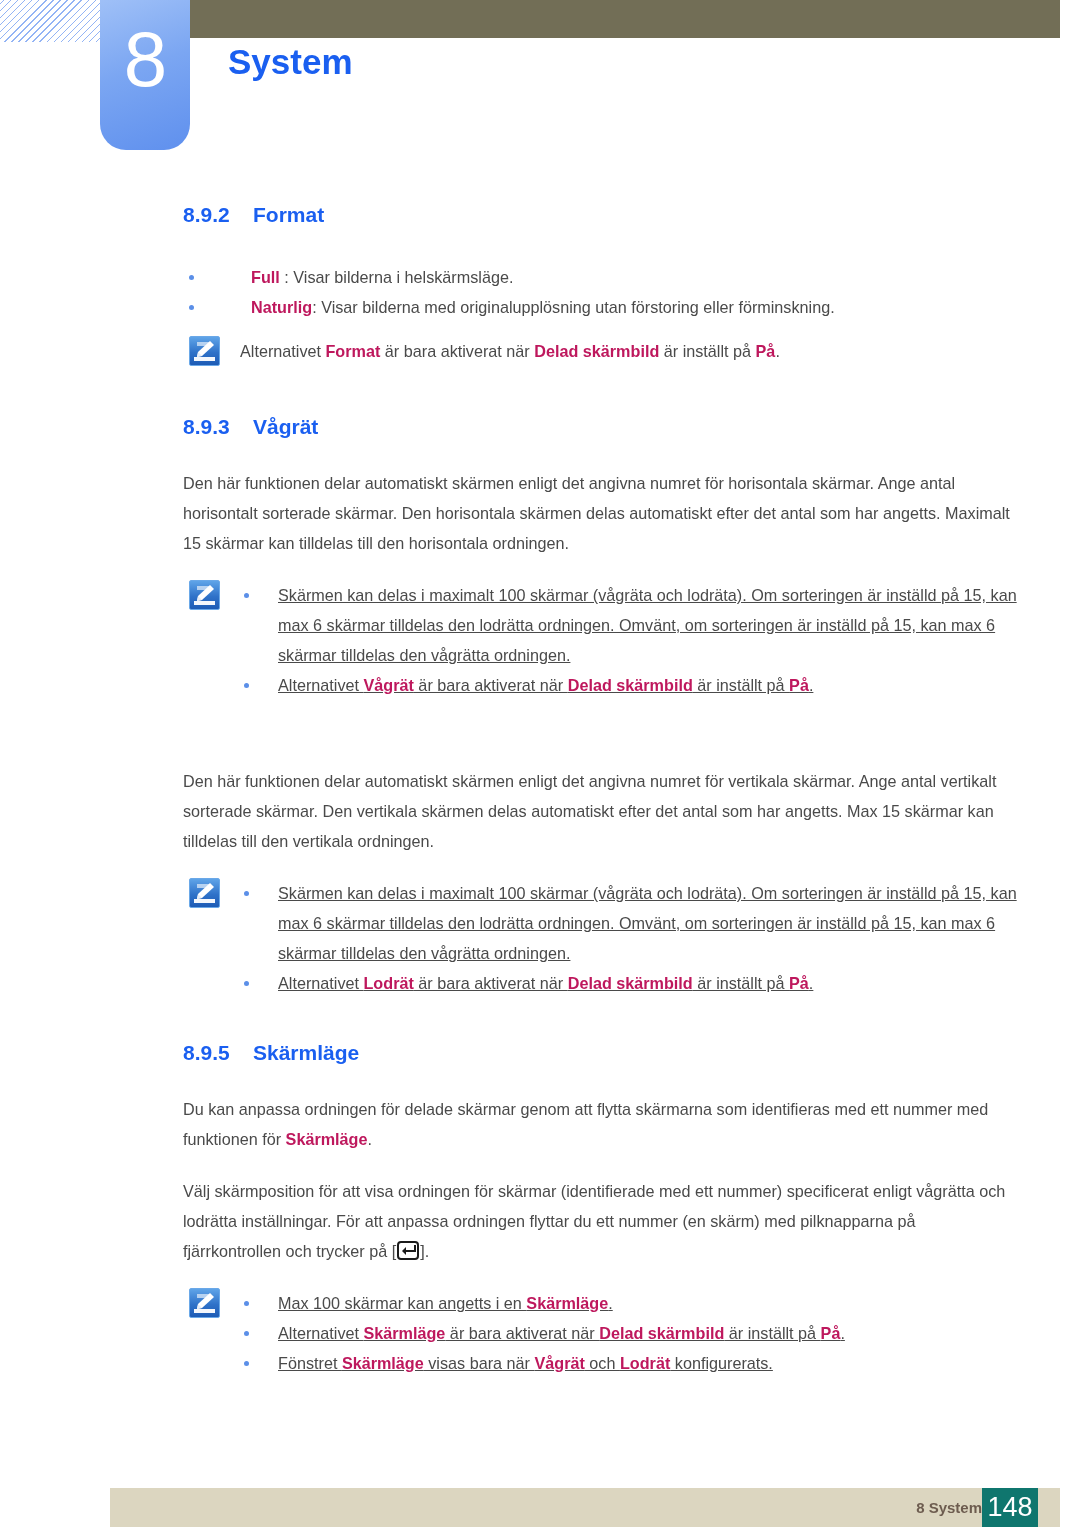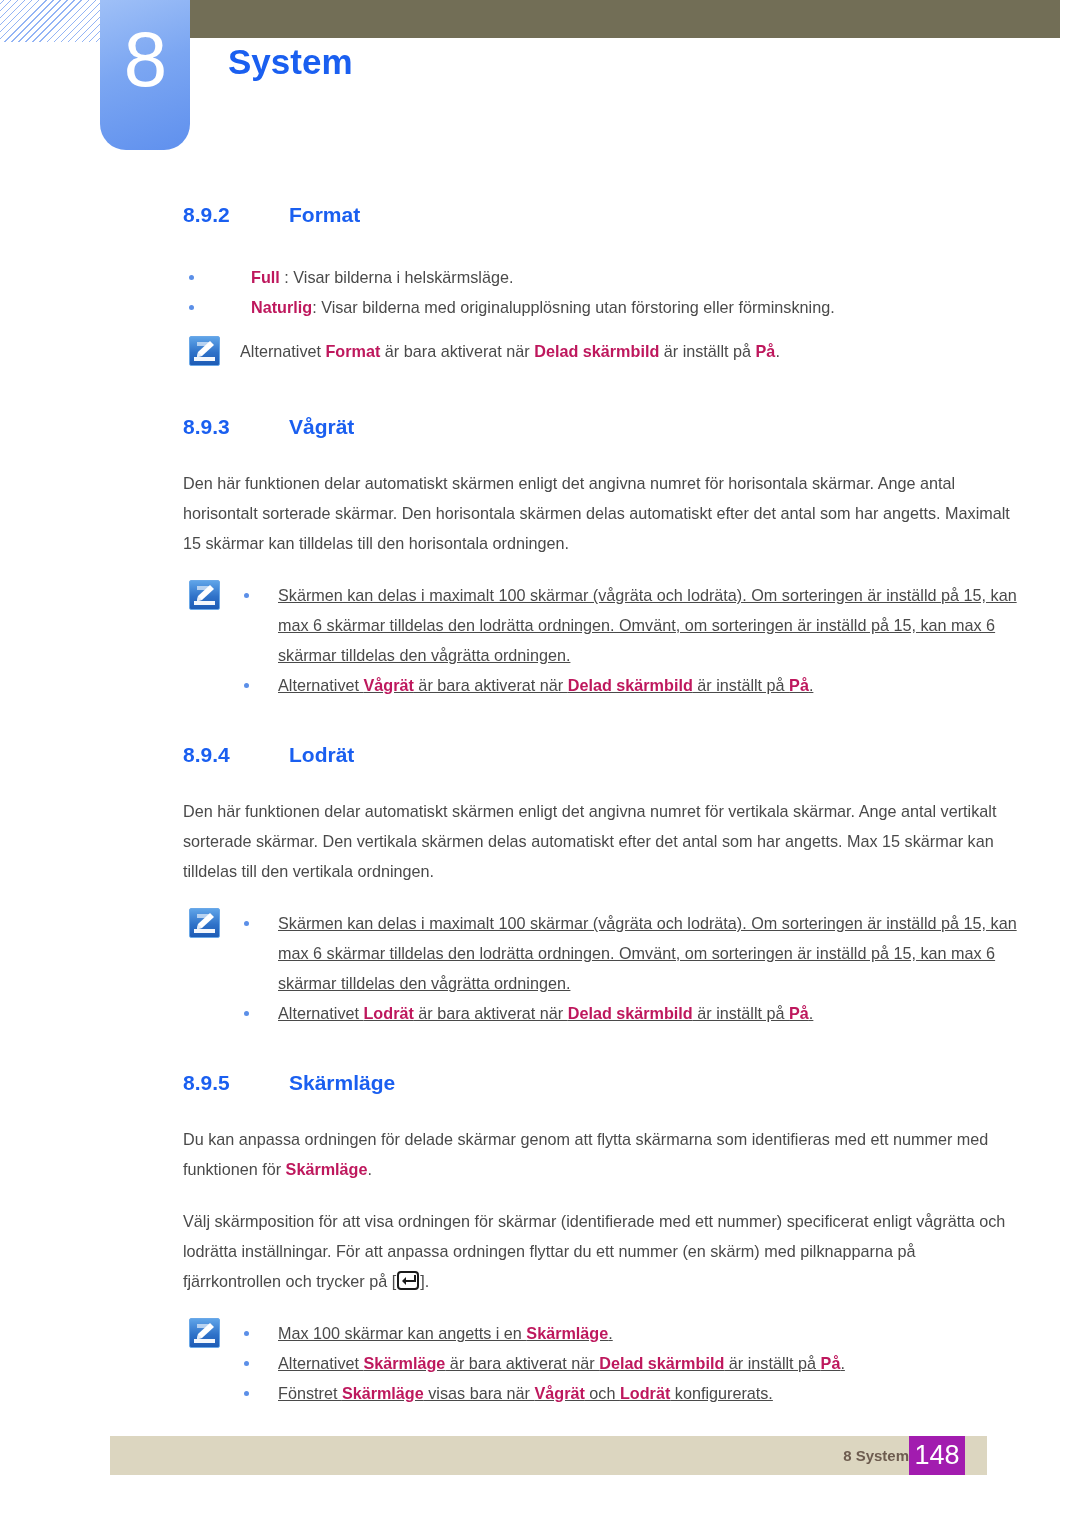--- a/index.html
+++ b/index.html
@@ -74,21 +74,20 @@
     width: 1080px;
   }
   .sec-heading {
     display: flex;
     align-items: baseline;
     margin: 0 0 0 183px;
     color: #1a5ff0;
     font-weight: bold;
     font-size: 21px;
     line-height: 30px;
-    gap: 36px;
   }
   .sec-heading .num { width: 70px; flex: none; }
   .sec-heading .ttl { }
 
   p.body {
     margin: 0 0 0 183px;
     width: 830px;
     font-size: 16.2px;
     line-height: 30px;
     color: #4a4a4a;
@@ -164,38 +163,38 @@
   .sp-14 { height: 14px; }
   .sp-18 { height: 18px; }
   .sp-22 { height: 22px; }
   .sp-26 { height: 26px; }
   .sp-40 { height: 40px; }
   .sp-46 { height: 46px; }
 
   
   .page-footer {
     position: absolute;
-    left: 110px; top: 1436px;
-    width: 877px; height: 39px;
+    left: 110px; top: 1488px;
+    width: 950px; height: 39px;
     background: #dcd6c0;
   }
   .footer-label {
     position: absolute;
     right: 78px; top: 0;
     height: 39px;
     line-height: 39px;
     font-size: 15px;
     font-weight: bold;
     color: #6d5c4f;
   }
   .footer-pagebox {
     position: absolute;
     right: 22px; top: 0;
     width: 56px; height: 39px;
-    background: #a21caf;
+    background: #0f766e;
   }
   .footer-pageno {
     display: block;
     text-align: center;
     line-height: 39px;
     font-size: 27px;
     color: #ffffff;
     font-weight: 400;
   }
 </style>
@@ -264,24 +263,20 @@
       <ul class="bullets" id="n1">
           <li><span>Skärmen kan delas i maximalt 100 skärmar (vågräta och lodräta). Om sorteringen är inställd på 15, kan max 6 skärmar tilldelas den lodrätta ordningen. Omvänt, om sorteringen är inställd på 15, kan max 6 skärmar tilldelas den vågrätta ordningen.</span></li>
           <li><span>Alternativet </span><span class="kw">Vågrät</span><span> är bara aktiverat när </span><span class="kw">Delad skärmbild</span><span> är inställt på </span><span class="kw">På</span><span>.</span></li>
         </ul>
     </div>
   </div>
 
   <div class="sp-40"></div>
 
   <div>
-    <div class="sec-heading">
-      <span class="num">8.9.4</span>
-      <span class="ttl">Lodrät</span>
-    </div>
     <div class="sp-26"></div>
     <p class="body">Den här funktionen delar automatiskt skärmen enligt det angivna numret för vertikala skärmar. Ange antal vertikalt sorterade skärmar. Den vertikala skärmen delas automatiskt efter det antal som har angetts. Max 15 skärmar kan tilldelas till den vertikala ordningen.</p>
     <div class="sp-22"></div>
     <div class="note-block">
       <span class="note-icon">
         <svg width="29" height="28" viewBox="0 0 29 28">
           <path d="M4 20 L25 20 L25 24 L4 24 Z" fill="#ffffff" opacity="0.95"></path>
           <path d="M7 5 L20 5 L20 9 L7 9 Z" fill="#ffffff" opacity="0.6"></path>
           <path d="M20 4 L24 8 L12 19 L7 20 L8 15 Z" fill="#ffffff"></path>
           <path d="M8 15 L12 19 L7 20 Z" fill="#e9eef5"></path>

